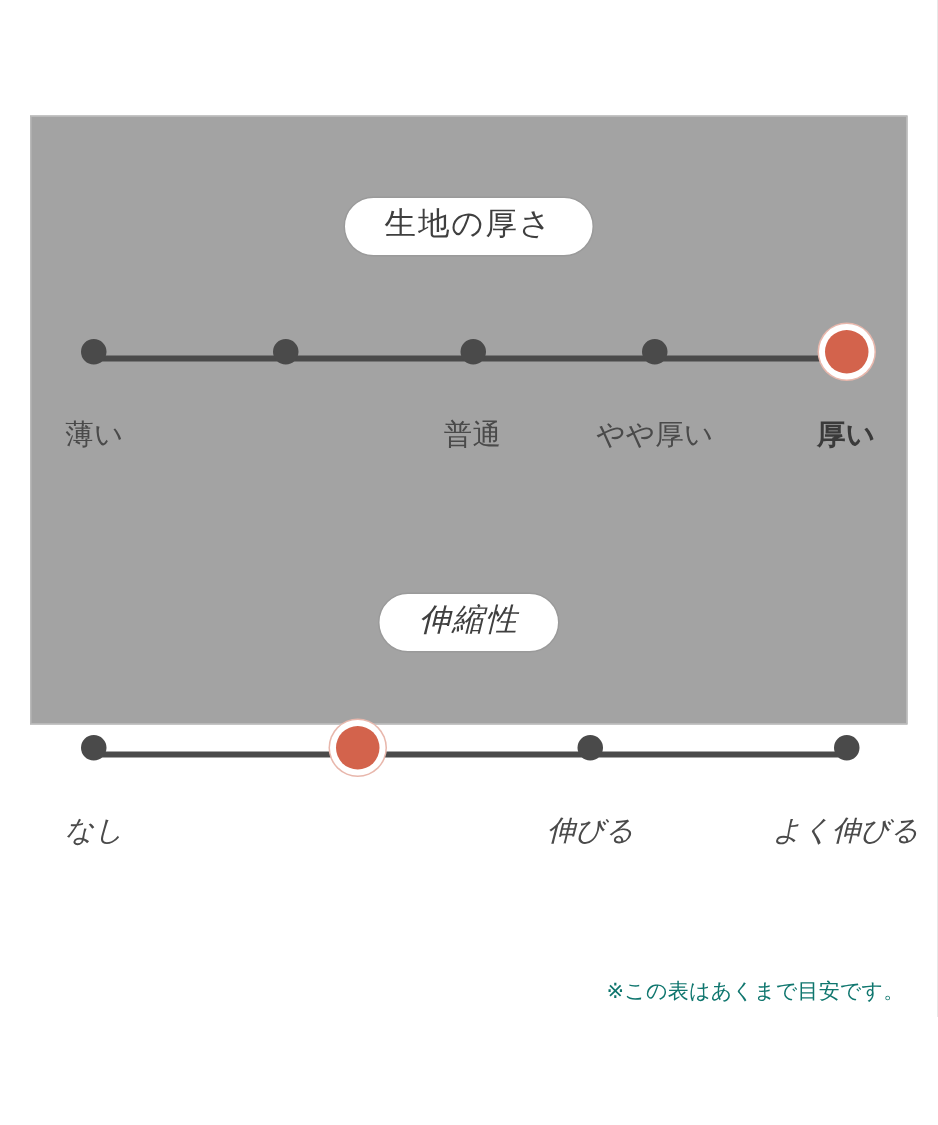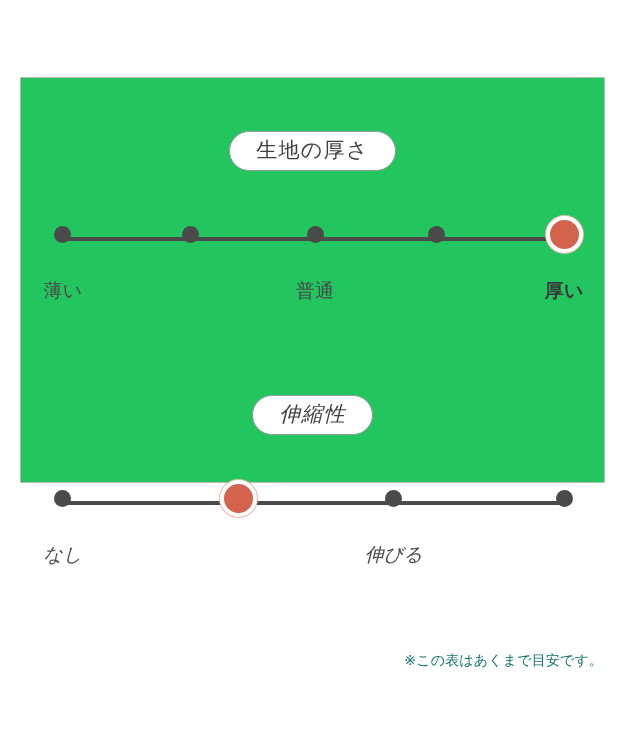--- a/index.html
+++ b/index.html
@@ -18,21 +18,21 @@
 
   
   #spec-panel {
     position: absolute;
     left: 20px;
     top: 77px;
     width: 585px;
     height: 406px;
     box-sizing: border-box;
     border: 1px solid #b9b9b9;
-    background: #22c55e;
+    background: #a3a3a3;
   }
 
   
   .pill-row {
     display: flex;
     justify-content: center;
     align-items: center;
   }
   .pill {
     display: inline-block;
@@ -139,20 +139,21 @@
       <div class="dot" style="left:7.18%"></div>
       <div class="dot" style="left:29.06%"></div>
       <div class="dot" style="left:50.43%"></div>
       <div class="dot" style="left:71.28%"></div>
       <div class="dot active" style="left:93.16%"></div>
     </div>
 
     <div class="scale-labels">
       <span class="scale-label" style="left:7.18%">薄い</span>
       <span class="scale-label" style="left:50.43%">普通</span>
+      <span class="scale-label" style="left:71.28%">やや厚い</span>
       <span class="scale-label bold" style="left:93.16%">厚い</span>
     </div>
   </div>
 
   <div class="scale-block" id="block-stretch">
 
     <div class="pill-row">
       <span class="pill">伸縮性</span>
     </div>
 
@@ -161,18 +162,19 @@
 
       <div class="dot" style="left:7.18%"></div>
       <div class="dot active" style="left:37.27%"></div>
       <div class="dot" style="left:63.93%"></div>
       <div class="dot" style="left:93.16%"></div>
     </div>
 
     <div class="scale-labels">
       <span class="scale-label" style="left:7.18%">なし</span>
       <span class="scale-label" style="left:63.93%">伸びる</span>
+      <span class="scale-label" style="left:93.16%">よく伸びる</span>
     </div>
   </div>
 
 </div>
 
 <div id="footnote">※この表はあくまで目安です。</div>
 
 </body></html>

